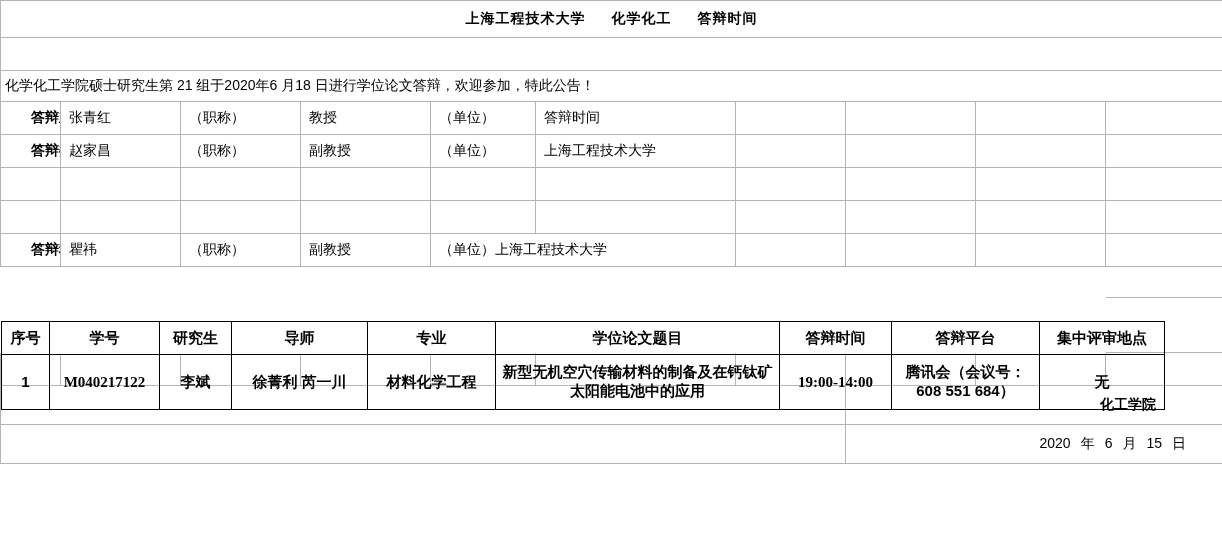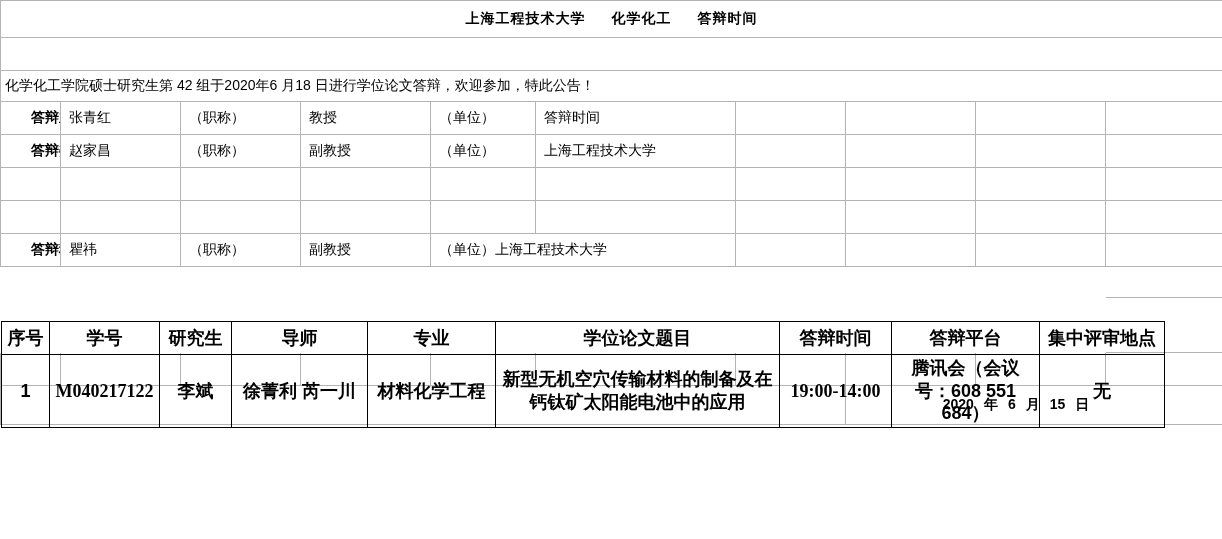--- a/index.html
+++ b/index.html
@@ -74,21 +74,21 @@
     border-collapse: collapse;
     table-layout: fixed;
     width: 1163px;
     position: absolute;
     left: 1px;
     top: 321px;
   }
   .datatable td, .datatable th {
     border: 1px solid #000000;
     padding: 2px 3px;
-    font-size: 18px;
+    font-size: 15px;
     font-weight: bold;
     text-align: center;
     vertical-align: middle;
     line-height: 1.25;
   }
   .datatable th {
     height: 28px;
   }
   .datatable td.row-cell {
     height: 50px;
@@ -109,24 +109,24 @@
     line-height: 1.3;
   }
   .sign-line {
     text-align: right;
     padding-right: 66px !important;
     font-size: 21px;
     font-weight: bold;
     height: 38px !important;
   }
   .date-line {
-    text-align: center;
+    text-align: right;
     padding-right: 36px !important;
     font-size: 21px;
-    font-weight: bold;
+    font-weight: normal;
     height: 38px !important;
   }
   .date-line .sp {
     display: inline-block;
     width: 10px;
   }
 </style>
 </head>
 <body>
 
@@ -152,21 +152,21 @@
         <span>上海工程技术大学</span><span class="gap"></span><span>化学化工</span><span class="gap"></span><span>答辩时间</span>
       </td>
     </tr>
 
 
     <tr>
       <td colspan="10" class="blank"></td>
     </tr>
 
     <tr>
-      <td colspan="10" class="notice-cell">化学化工学院硕士研究生第 42 组于2020年6 月18 日进行学位论文答辩，欢迎参加，特此公告！</td>
+      <td colspan="10" class="notice-cell">化学化工学院硕士研究生第 21 组于2020年6 月18 日进行学位论文答辩，欢迎参加，特此公告！</td>
     </tr>
 
     <tr>
       <td class="lbl">答辩主席：</td>
       <td class="val">张青红</td>
       <td class="paren">（职称）</td>
       <td class="val">教授</td>
       <td class="paren">（单位）</td>
       <td class="val">答辩时间</td>
       <td></td>
@@ -242,20 +242,24 @@
       <td></td>
       <td></td>
       <td></td>
       <td></td>
       <td></td>
       <td></td>
       <td></td>
       <td></td>
     </tr>
 
+    <tr>
+      <td colspan="7"></td>
+      <td colspan="3" class="sign-line">化工学院</td>
+    </tr>
 
     <tr>
       <td colspan="7"></td>
       <td colspan="3" class="date-line">
         <span>2020</span><span class="sp"></span><span>年</span><span class="sp"></span><span>6</span><span class="sp"></span><span>月</span><span class="sp"></span><span>15</span><span class="sp"></span><span>日</span>
       </td>
     </tr>
   </tbody>
     </table>
 

